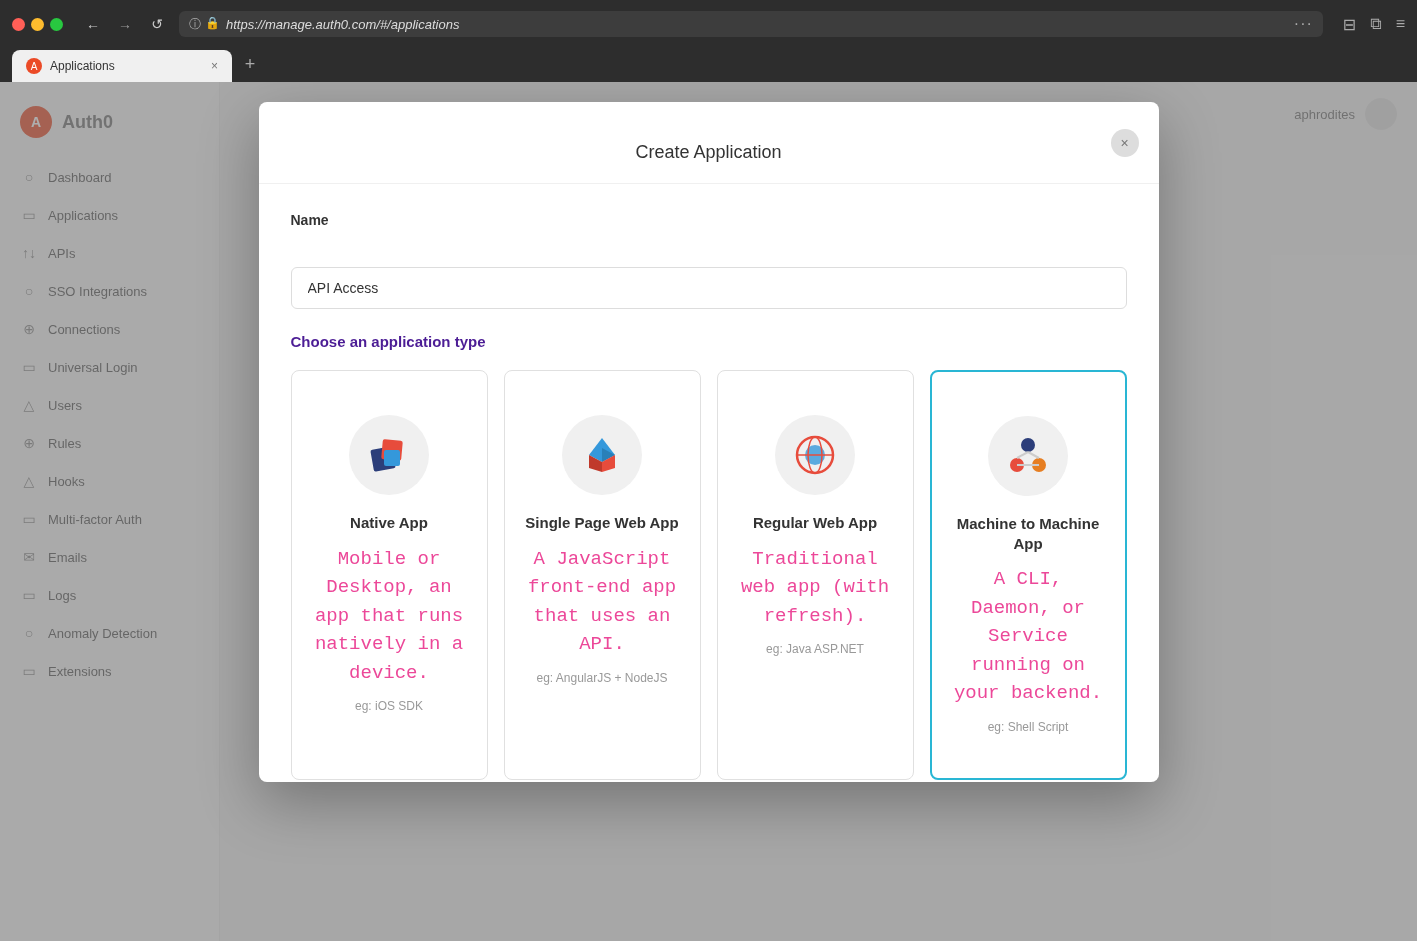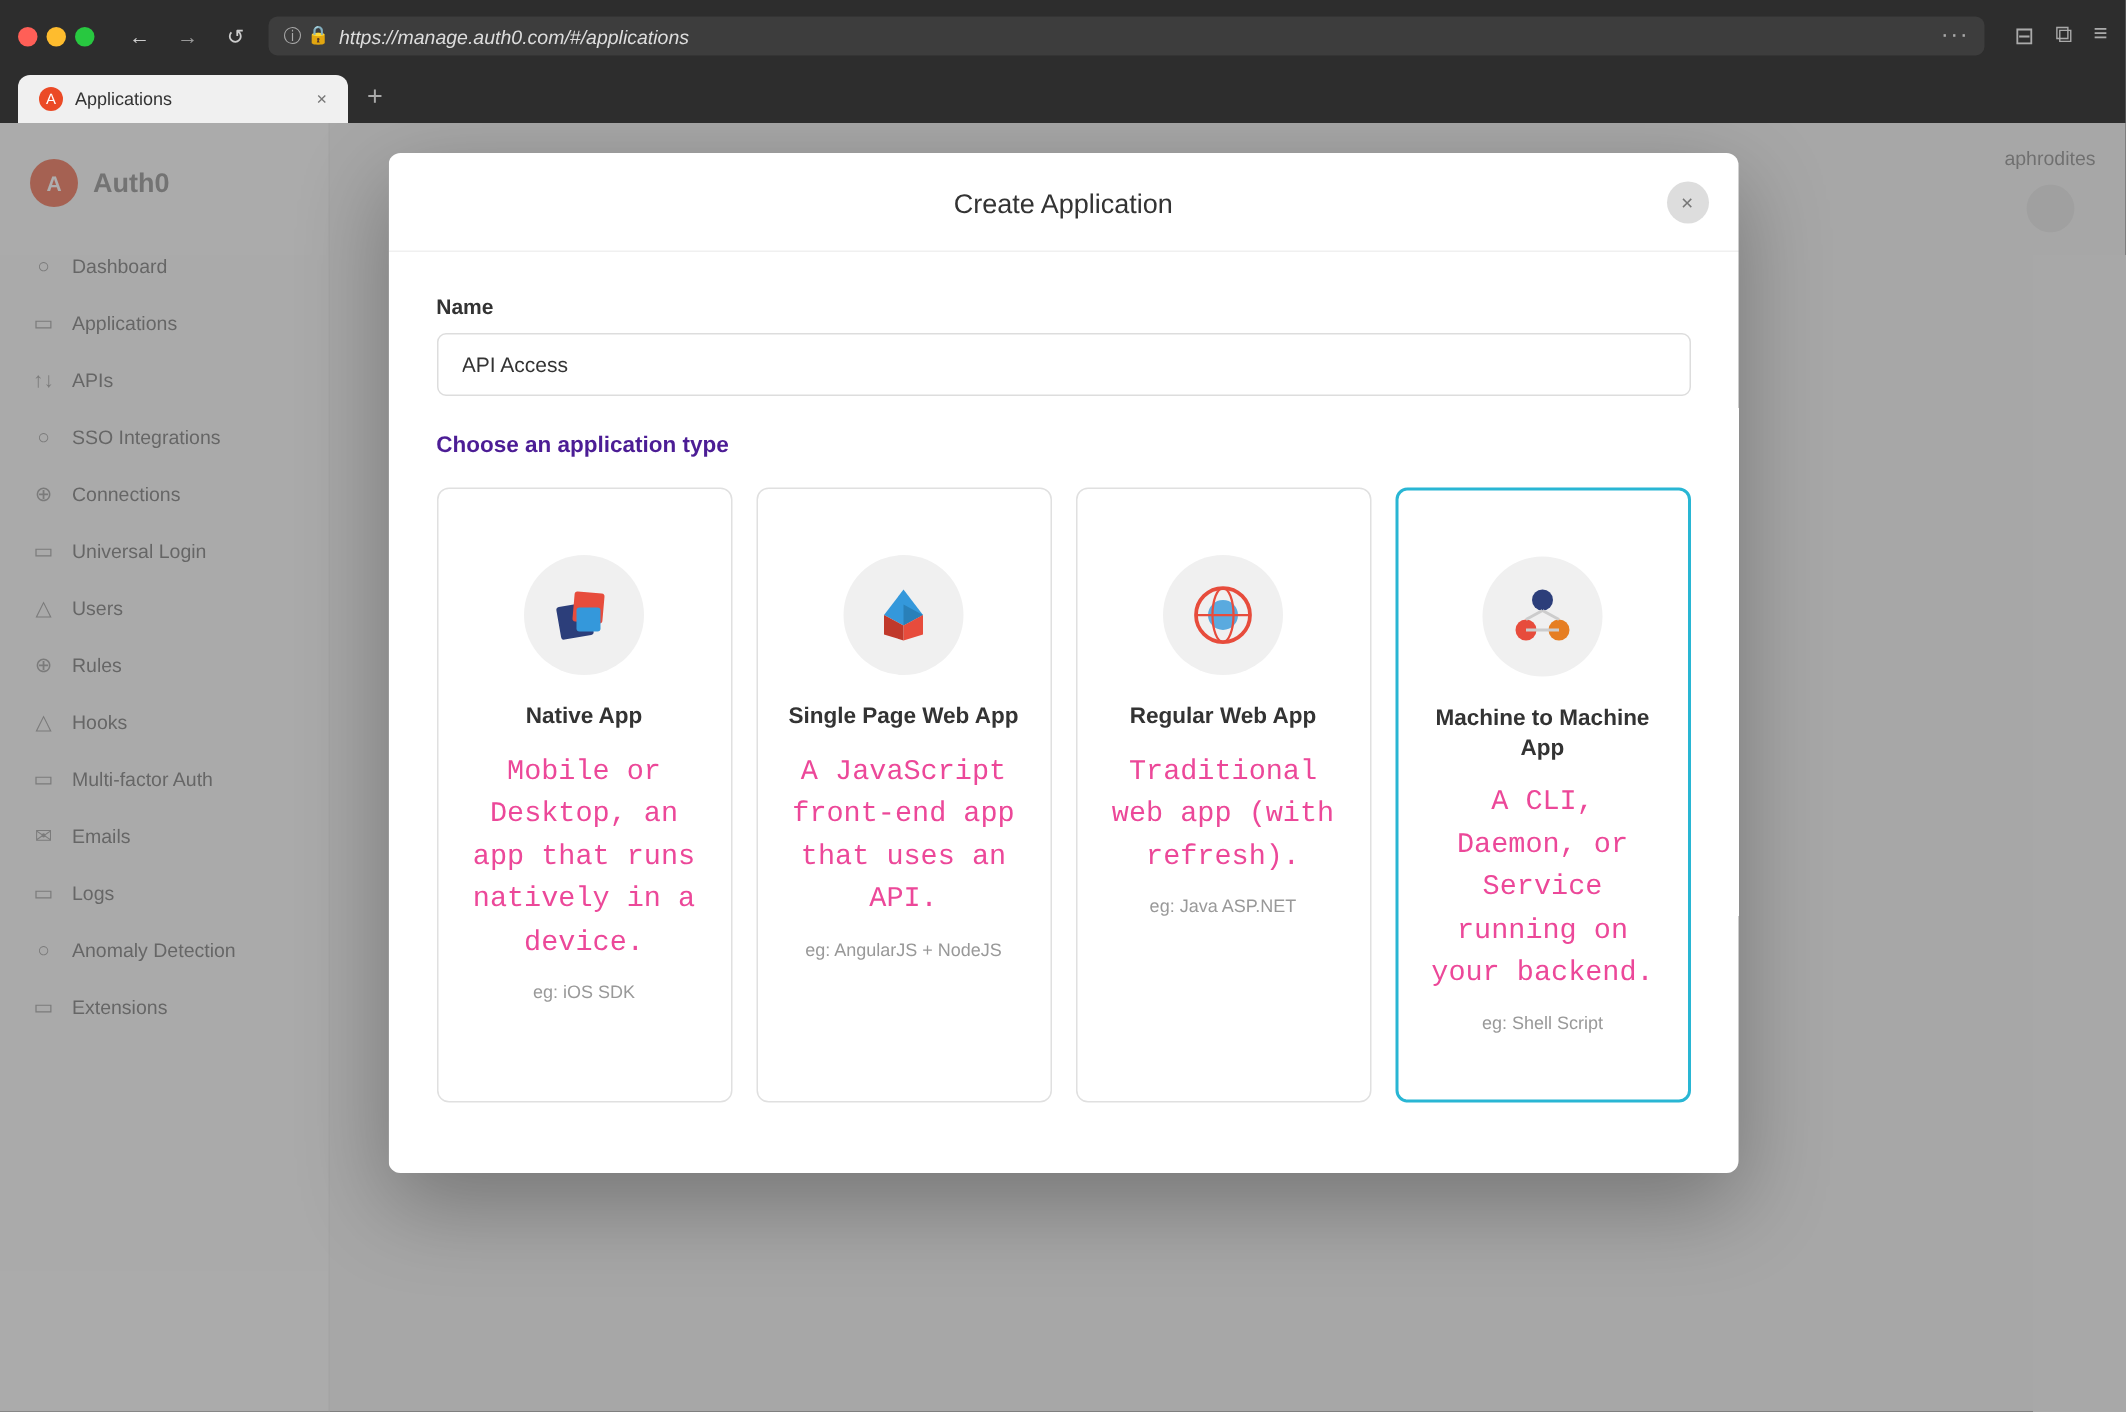--- a/index.html
+++ b/index.html
@@ -222,21 +222,20 @@
 
     
     .topbar-right {
       position: absolute;
       top: 16px;
       right: 20px;
       display: flex;
       align-items: center;
       gap: 10px;
       opacity: 0.5;
-      flex-direction: column;
     }
     .user-text {
       font-size: 13px;
       color: #555;
     }
     .user-avatar {
       width: 32px;
       height: 32px;
       border-radius: 50%;
       background: #ddd;
@@ -268,20 +267,21 @@
       align-items: center;
       justify-content: center;
       padding: 24px 24px 20px;
       position: relative;
       border-bottom: 1px solid #f0f0f0;
     }
     .modal-title {
       font-size: 18px;
       font-weight: 500;
       color: #333;
+      margin-top: 16px;
     }
     .modal-close {
       position: absolute;
       right: 20px;
       top: 50%;
       transform: translateY(-50%);
       width: 28px;
       height: 28px;
       border-radius: 50%;
       background: #ddd;
@@ -306,20 +306,21 @@
       display: block;
     }
     .form-input {
       width: 100%;
       padding: 12px 16px;
       border: 1px solid #ddd;
       border-radius: 6px;
       font-size: 14px;
       color: #333;
       outline: none;
+      margin-top: 29px;
     }
     .form-hint {
       font-size: 13px;
       color: #888;
       margin-top: 8px;
     }
     .section-title {
       font-size: 15px;
       font-weight: 600;
       color: #4c1d95;

